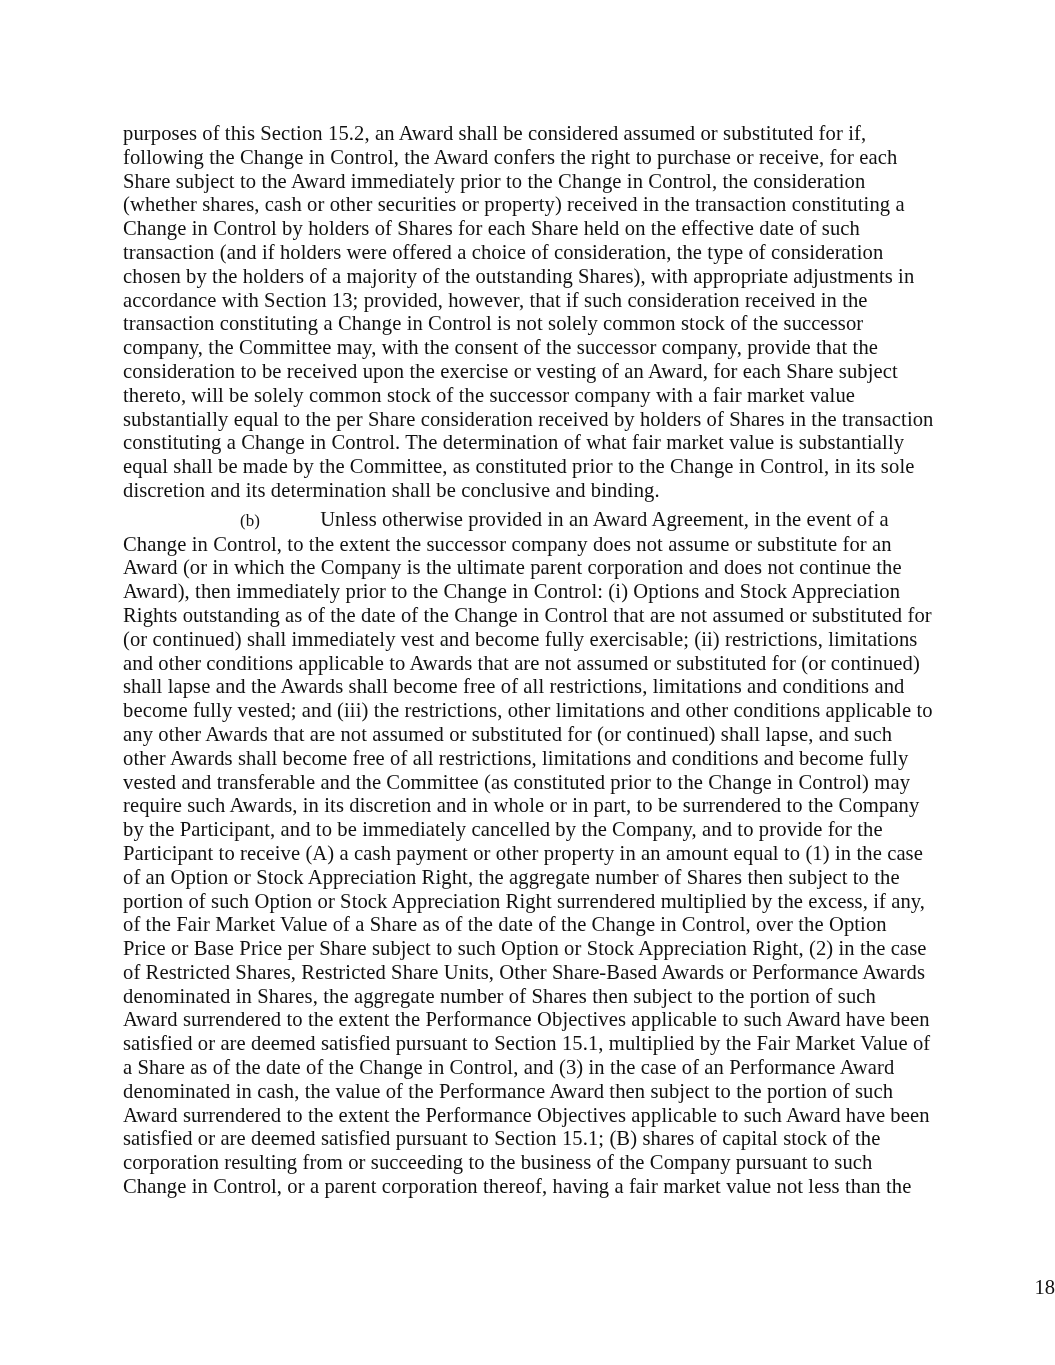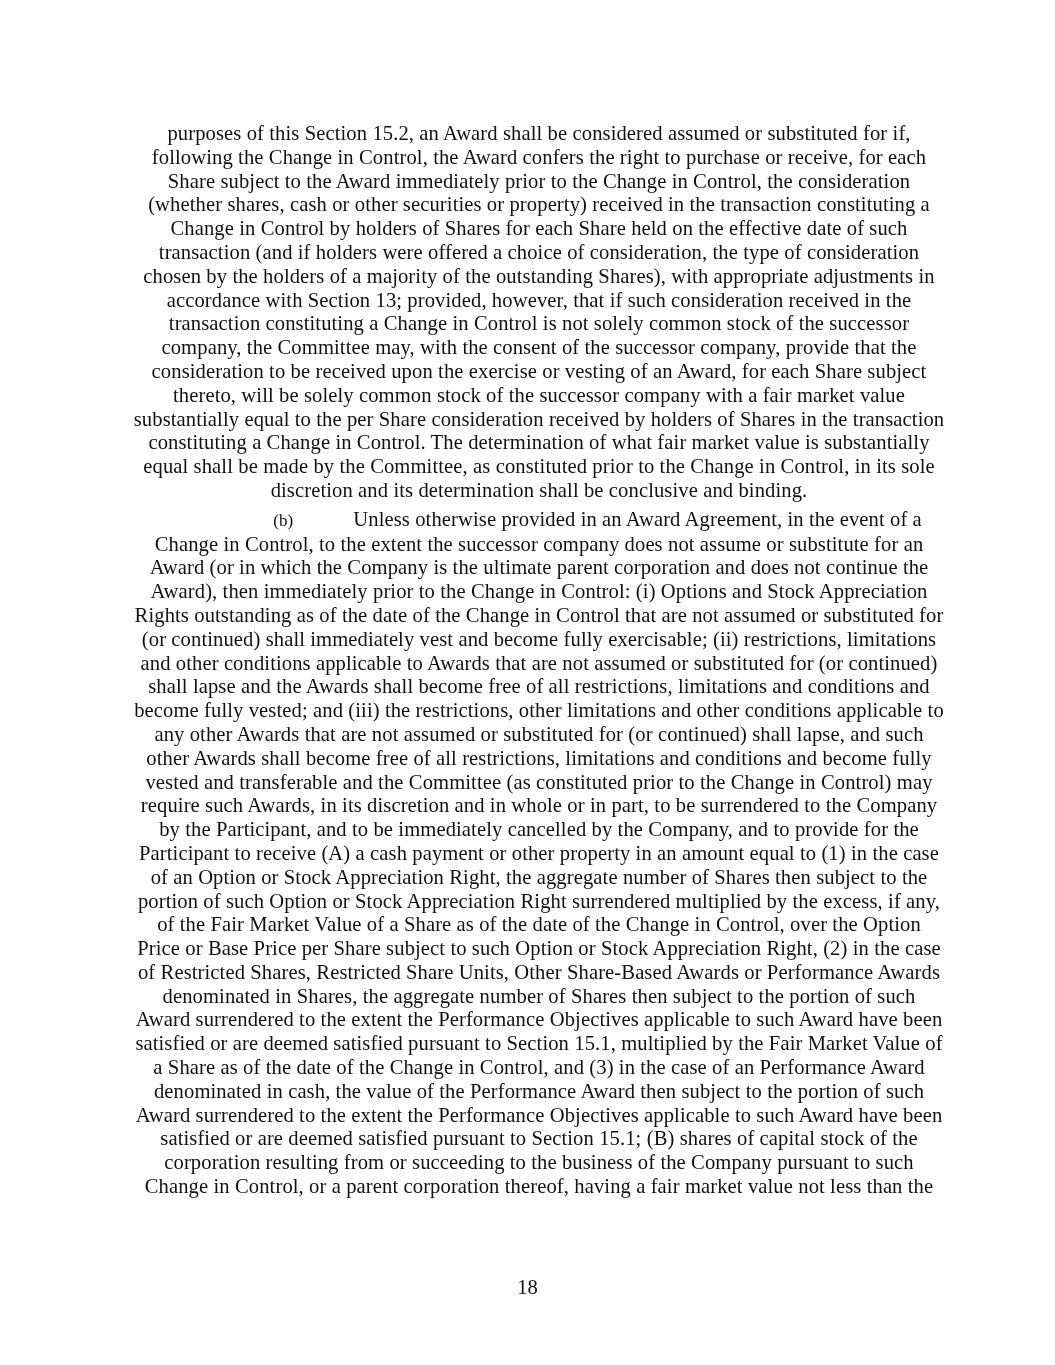--- a/index.html
+++ b/index.html
@@ -20,41 +20,41 @@
     position: absolute;
     left: 123px;
     top: 122px;
     width: 832px;
   }
   .para {
     margin: 0;
     font-size: 20.6px;
     line-height: 23.8px;
     white-space: pre-line;      
-    text-align: center;
+    text-align: left;
     letter-spacing: 0.1px;
   }
   .para-b {
     margin-top: 5px;
     text-indent: 117px;         
   }
   .marker {
     font-size: 17px;
     white-space: normal;
   }
   .tab-gap {
     display: inline-block;
     width: 60px;
   }
   .footer {
     position: absolute;
     left: 0;
     right: 0;
     top: 1276px;
-    text-align: center;
+    text-align: right;
     font-size: 20.6px;
     line-height: 23.8px;
   }
 </style>
 </head>
 <body>
 
 <div class="page">
   <div class="content">
     <p class="para">purposes of this Section 15.2, an Award shall be considered assumed or substituted for if,

